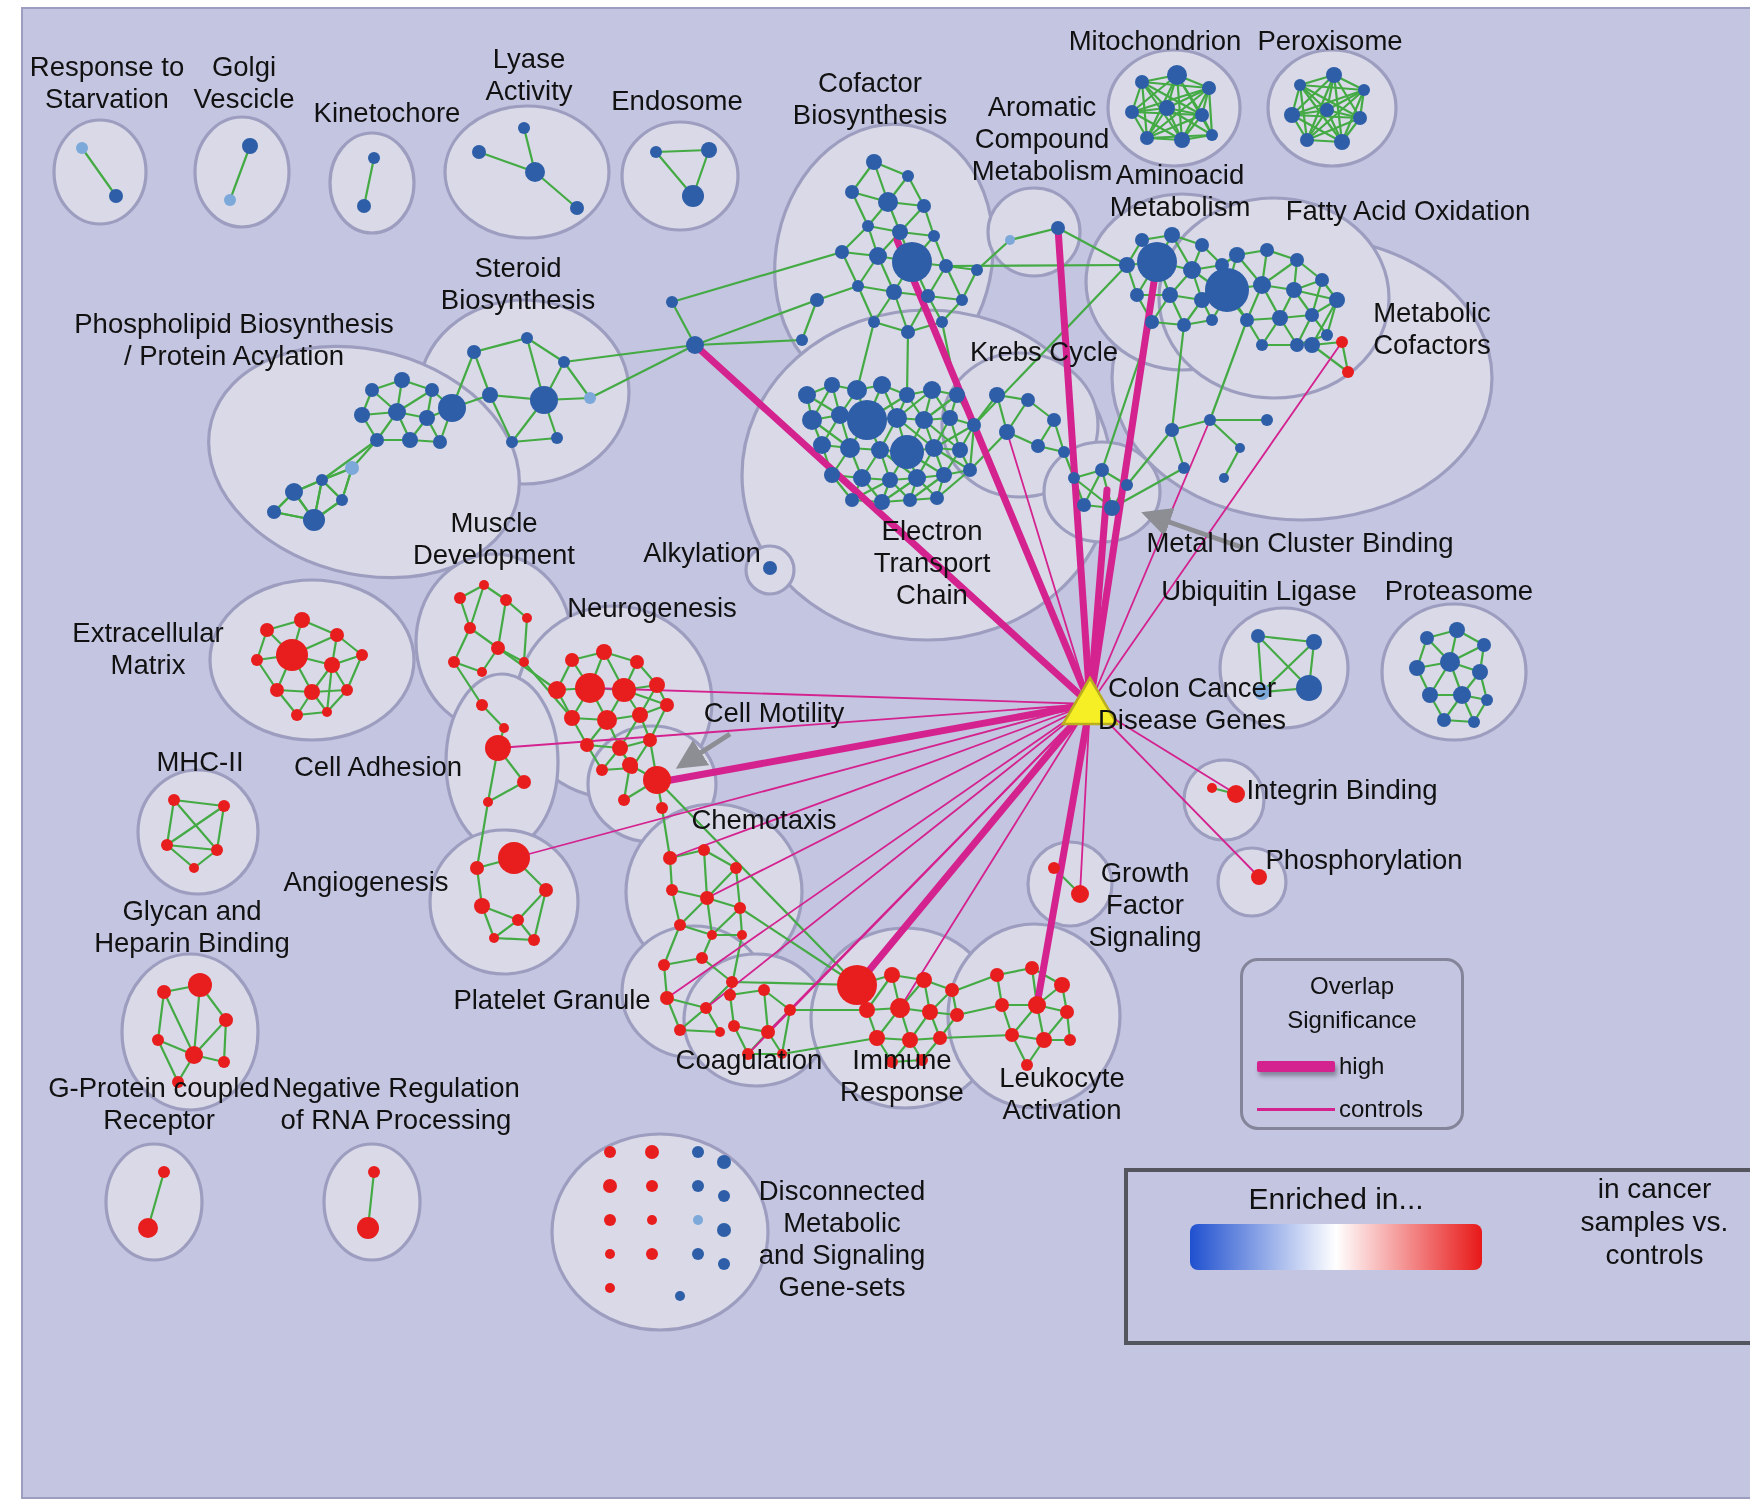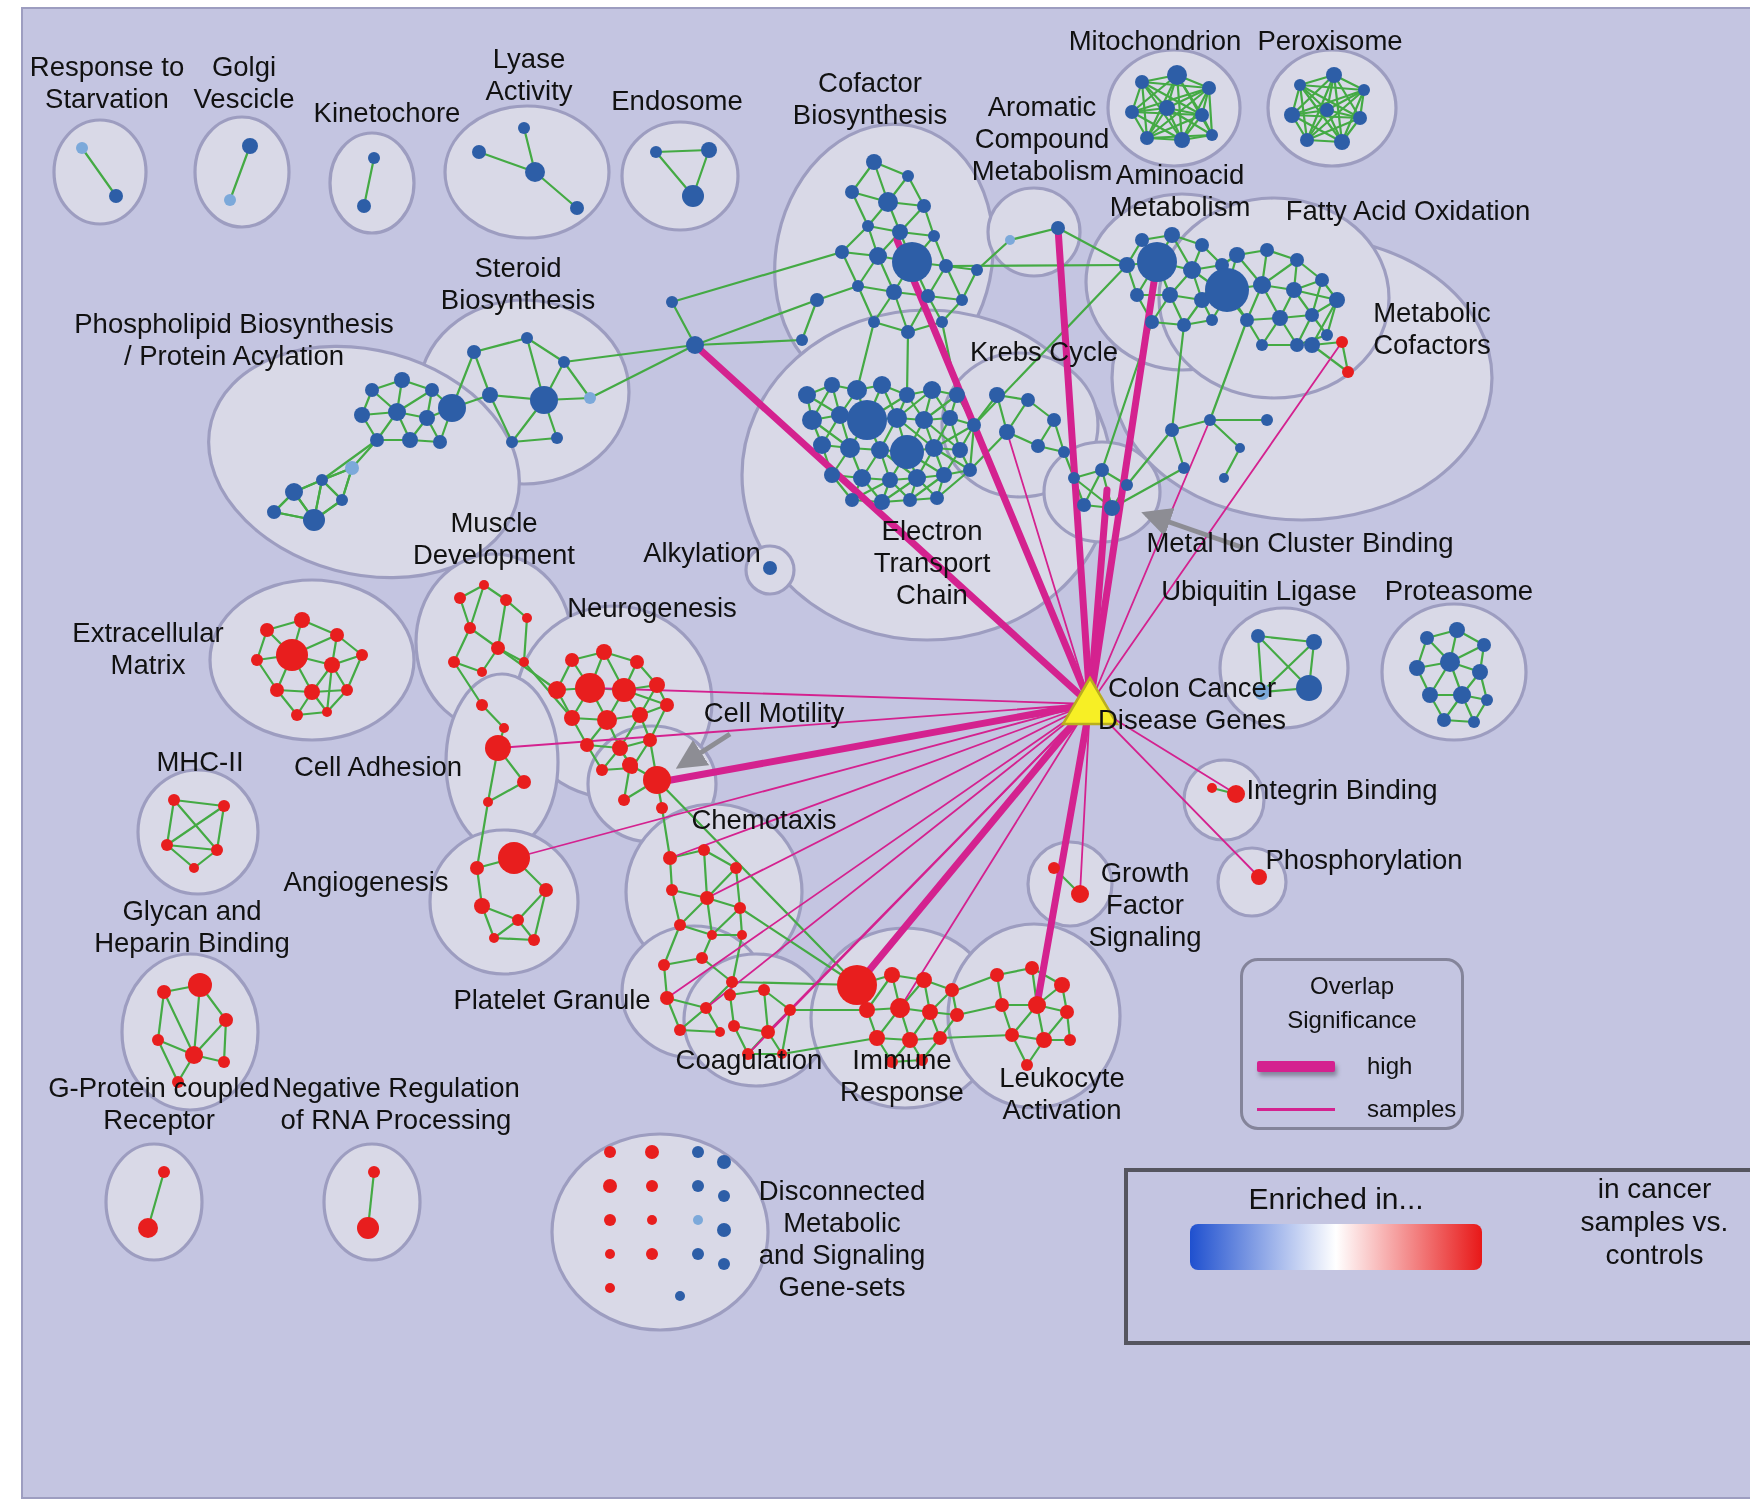--- a/index.html
+++ b/index.html
@@ -10,21 +10,21 @@
   .stage{position:absolute;left:12px;top:0;width:1750px;height:1507px;padding-left:13px;}
   svg{position:absolute;left:0;top:0;}
   svg text{font-family:"Liberation Sans",sans-serif;}
 
   .legend-overlap{
     position:absolute;left:1228px;top:958px;width:224px;height:172px;
     border:3.5px solid #84849a;border-radius:18px;box-sizing:border-box;
     font-size:24px;
   }
   .lo-title{text-align:center;margin:8px 18px 0 18px;line-height:34px;}
-  .lo-row{display:flex;align-items:center;gap:32px;margin:15px 0 0 14px;}
+  .lo-row{display:flex;align-items:center;gap:4px;margin:15px 0 0 14px;}
   .line-high{width:78px;height:11px;border-radius:2px;box-shadow:2px 4px 4px rgba(90,90,110,0.6);}
   .line-moderate{width:78px;height:3px;}
 
   .legend-enriched{
     position:absolute;left:1112px;top:1168px;width:683px;height:177px;
     border:4px solid #55555f;box-sizing:border-box;display:flex;align-items:flex-start;
   }
   .le-left{width:340px;margin-left:38px;display:flex;flex-direction:column;align-items:center;}
   .le-title{font-size:30px;margin-top:10px;}
   .le-bar{width:292px;height:46px;margin-top:8px;border-radius:8px;}
@@ -1066,21 +1066,21 @@
     </svg>
 
   <div class="legend-overlap">
     <div class="lo-title">Overlap Significance</div>
     <div class="lo-row">
       <span class="line-high" style="background: rgb(212, 34, 143);"></span>
       <span>high</span>
     </div>
     <div class="lo-row">
       <span class="line-moderate" style="background: rgb(212, 34, 143);"></span>
-      <span>samples</span>
+      <span>controls</span>
     </div>
   </div>
 
   <div class="legend-enriched">
     <div class="le-left">
       <div class="le-title">Enriched in...</div>
       <div class="le-bar" style="background: linear-gradient(to right, rgb(31, 80, 207), rgb(255, 255, 255), rgb(232, 24, 24));"></div>
     </div>
     <div class="le-note">
       <span>in cancer samples vs. controls</span>

